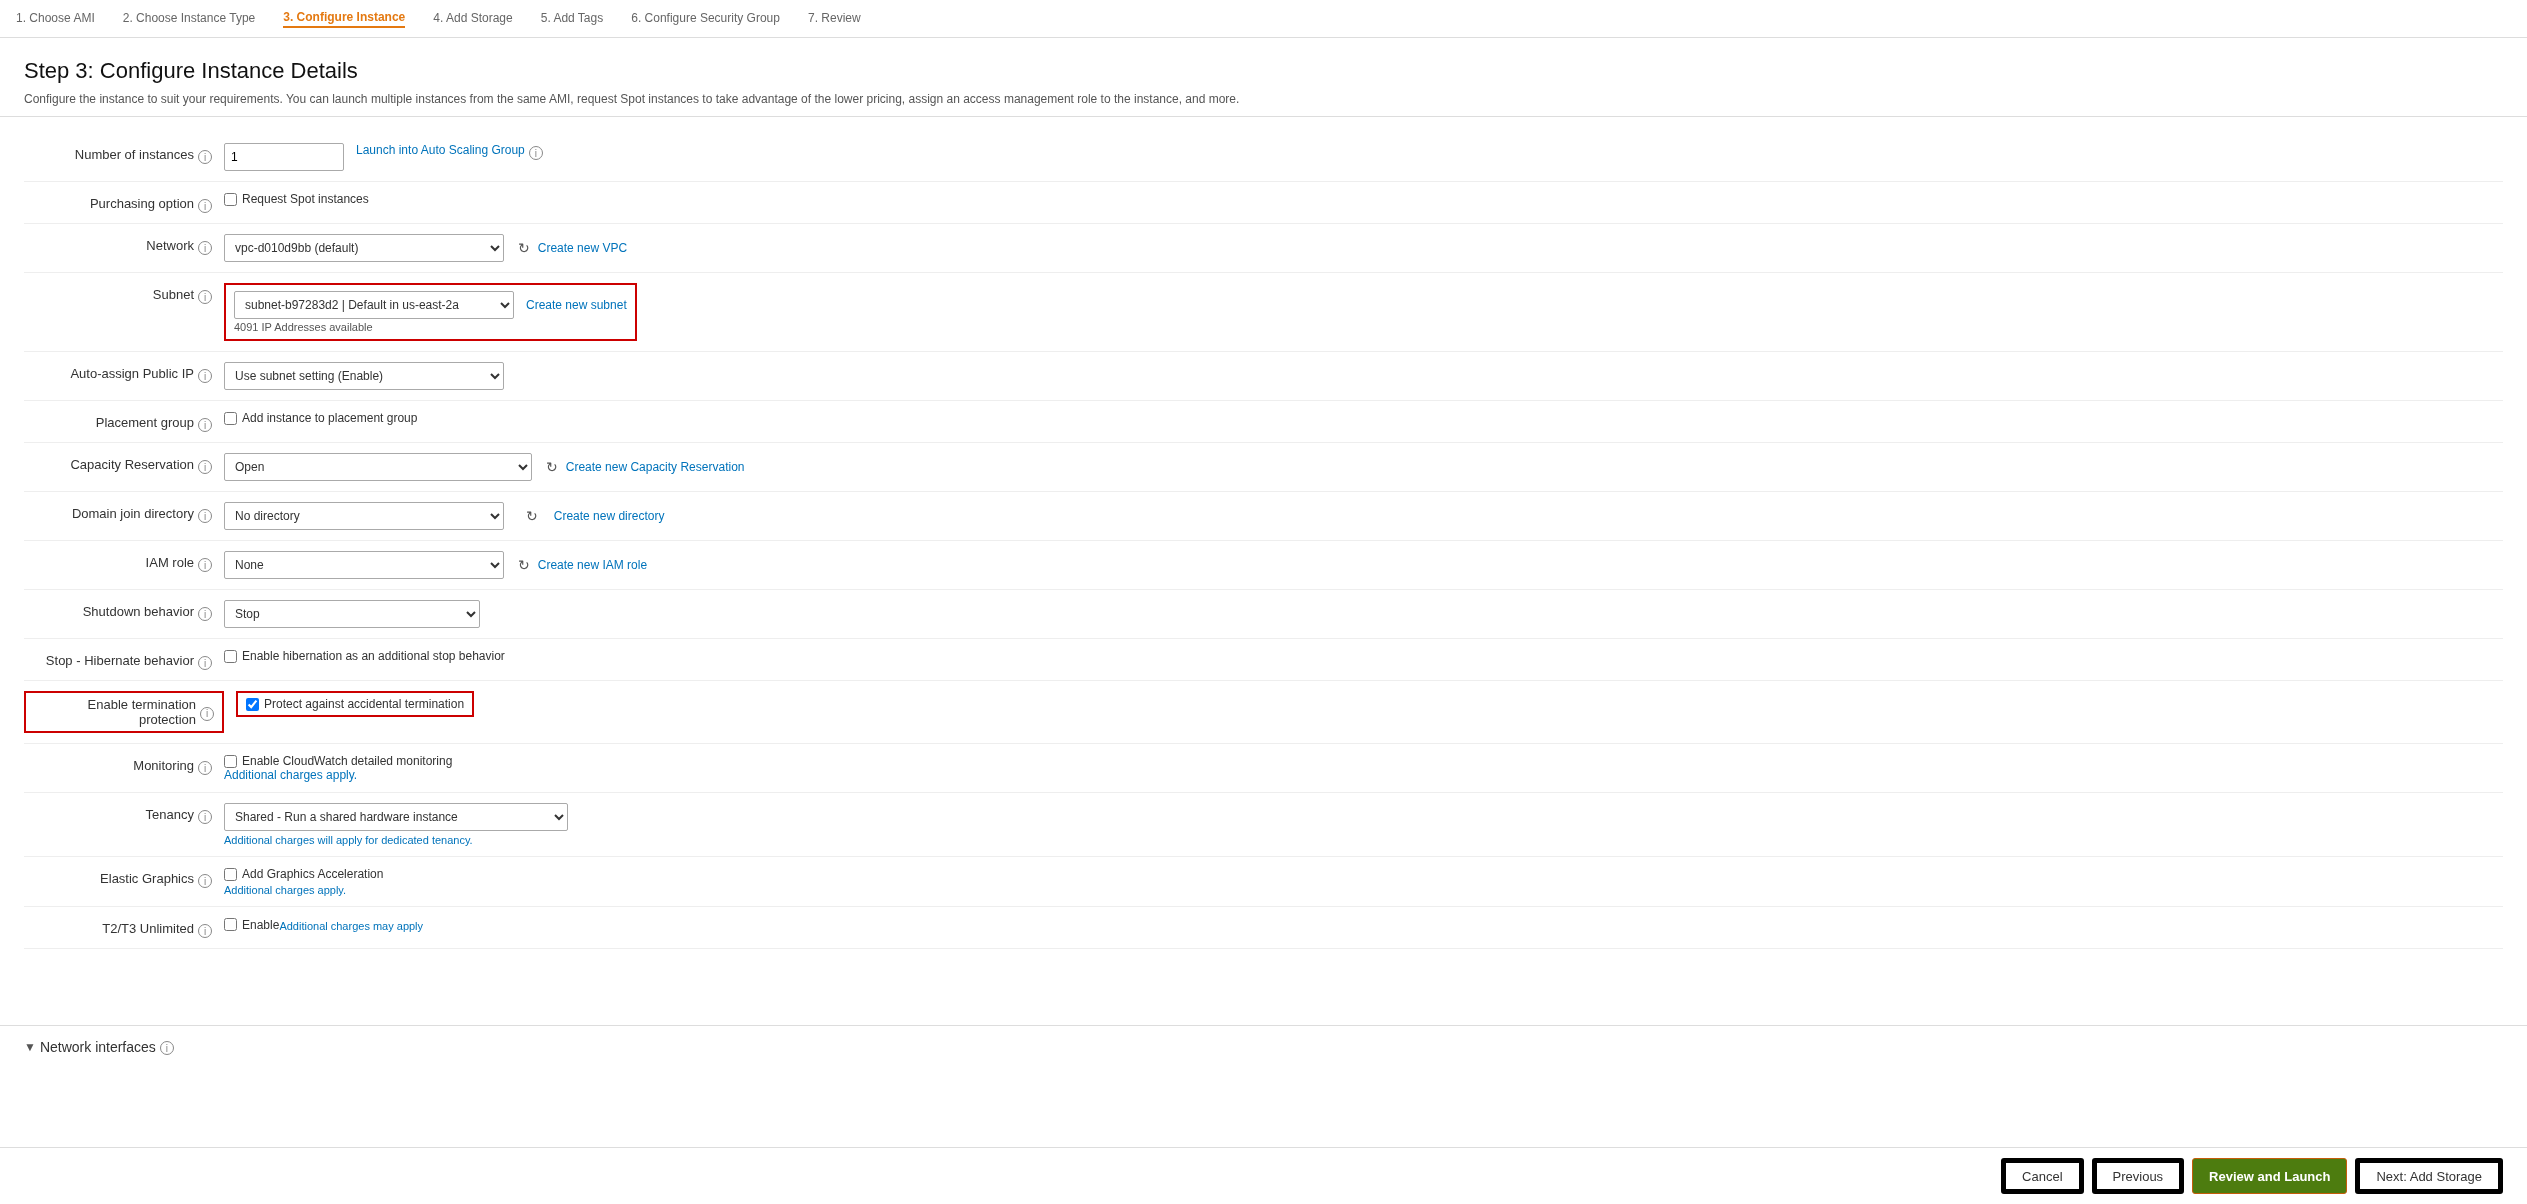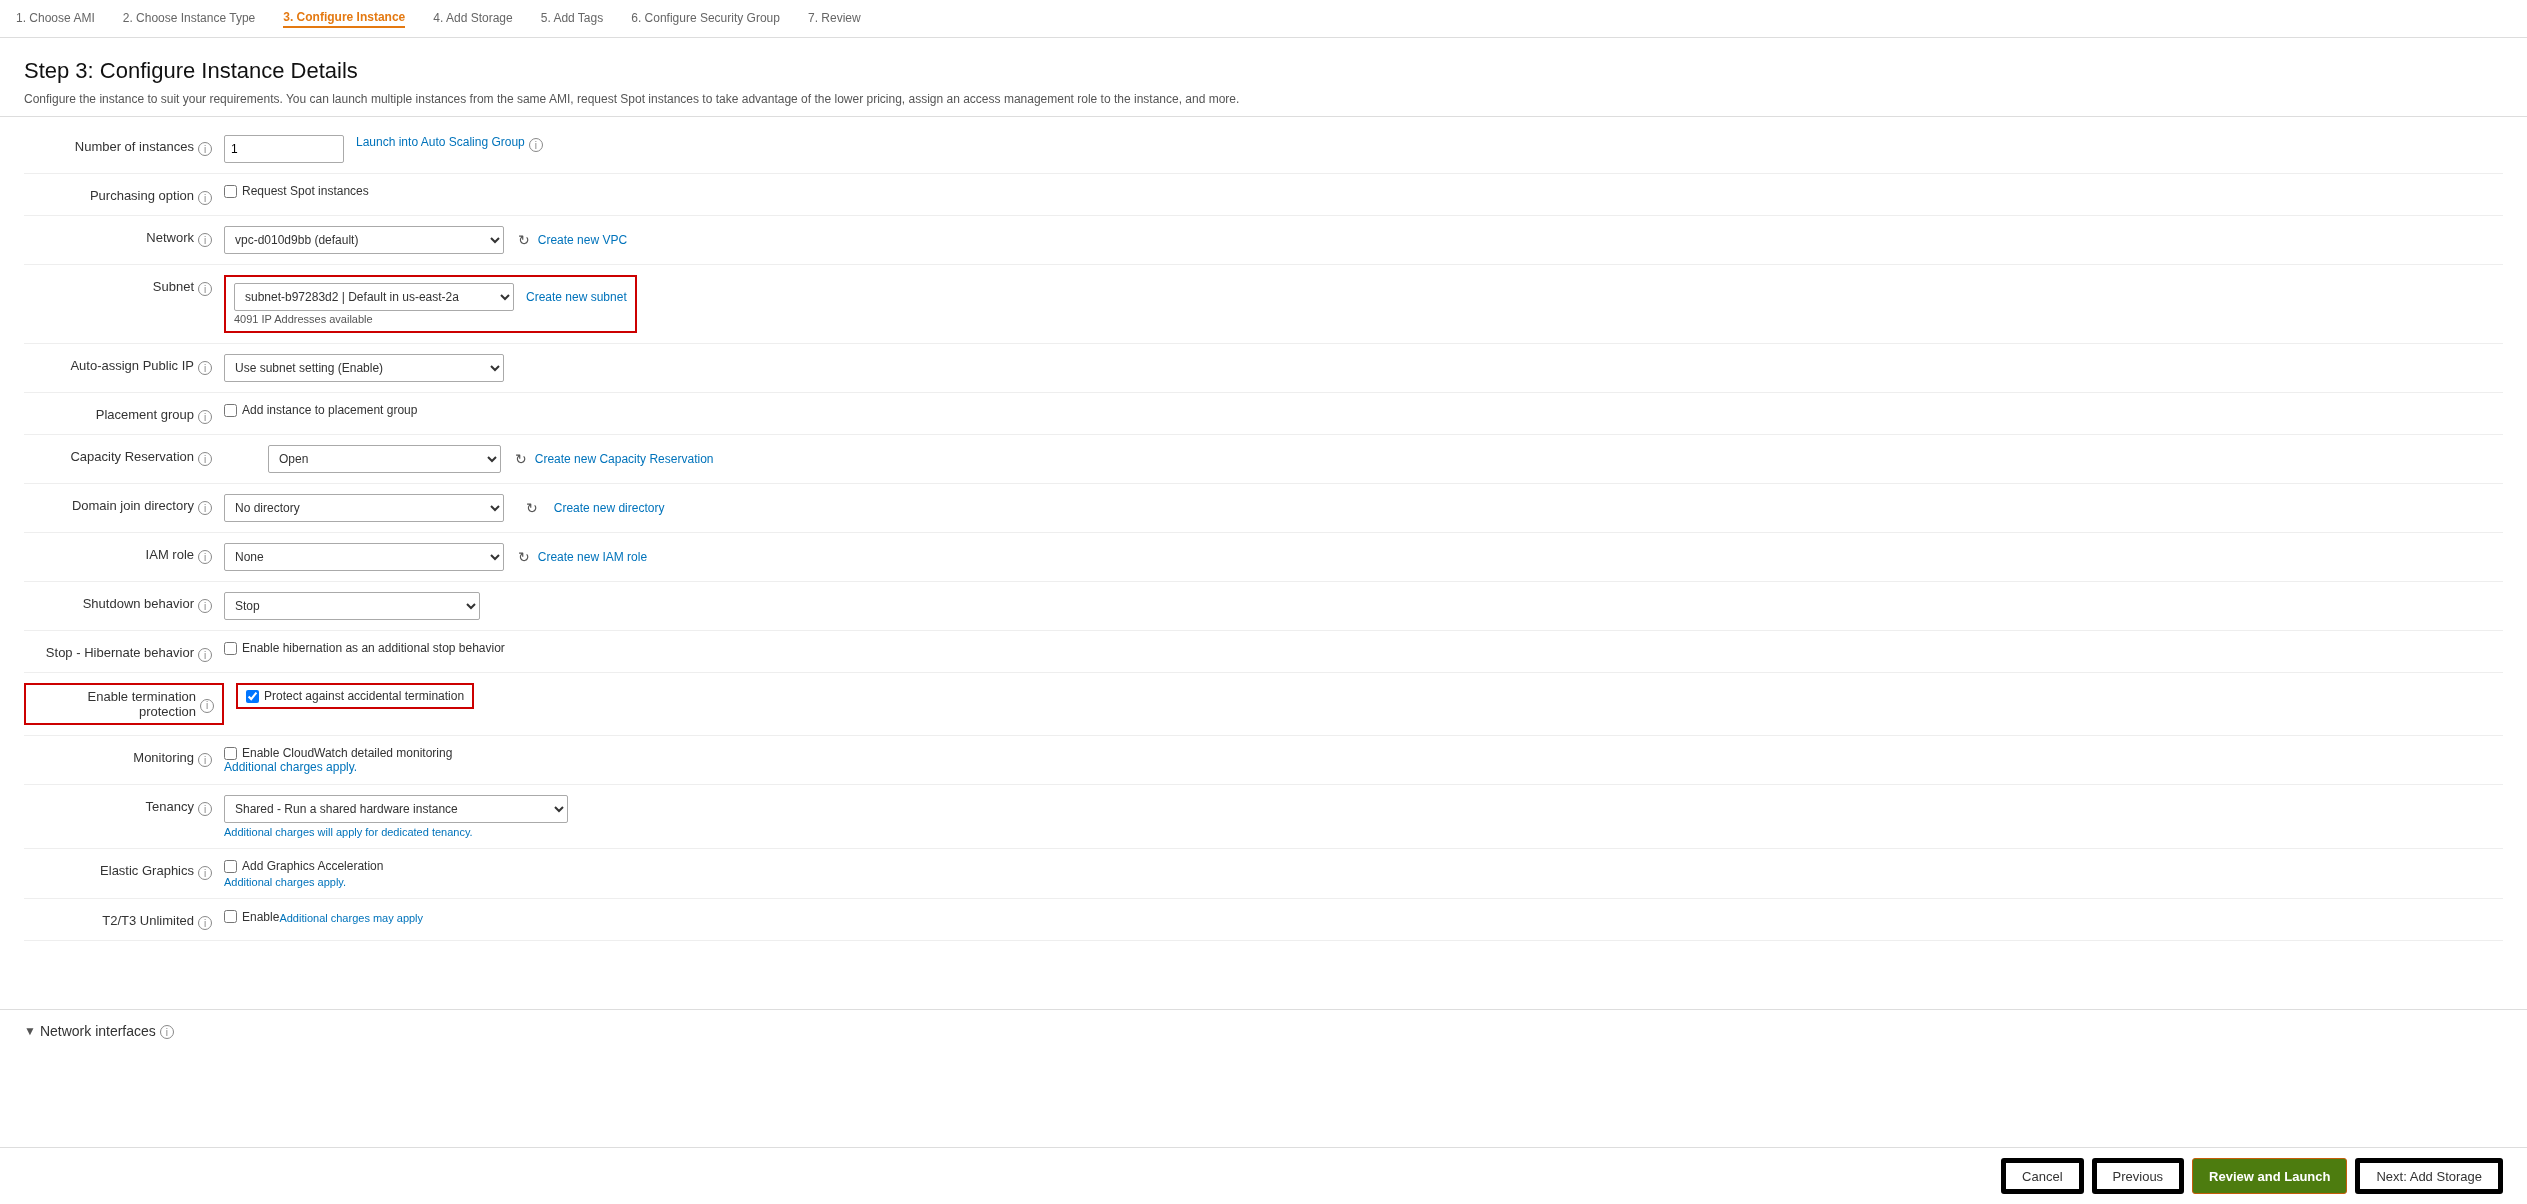--- a/index.html
+++ b/index.html
@@ -39,21 +39,21 @@
       margin-bottom: 6px;
     }
     .page-desc {
       font-size: 12px;
       color: #555;
       line-height: 1.5;
     }
 
     
     .form-area {
-      padding: 8px 24px;
+      padding: 16px 24px;
       border-top: 1px solid #ddd;
     }
 
     .form-row {
       display: flex;
       align-items: flex-start;
       padding: 10px 0;
       border-bottom: 1px solid #eee;
       min-height: 42px;
     }
@@ -347,21 +347,21 @@
         </label>
       </div>
     </div>
 
     <div class="form-row">
       <div class="form-label">
         <span>Capacity Reservation</span>
         <span class="info-icon">i</span>
       </div>
       <div class="form-control" style="align-items:center; gap:8px;">
-        <select class="form-select" style="width:233px;margin-left:44px;">
+        <select class="form-select" style="width:308px;">
           <option>Open</option>
         </select>
         <span class="refresh-icon">↻</span>
         <a class="link-blue">Create new Capacity Reservation</a>
       </div>
     </div>
 
     <div class="form-row">
       <div class="form-label">
         <span>Domain join directory</span>

